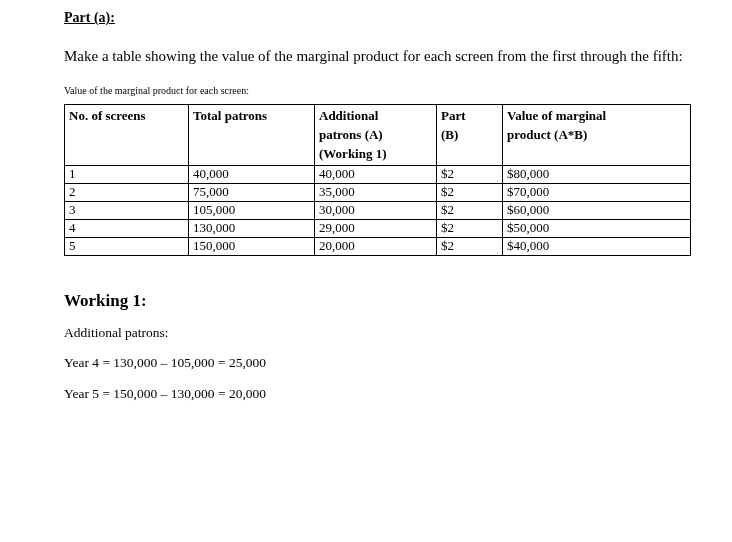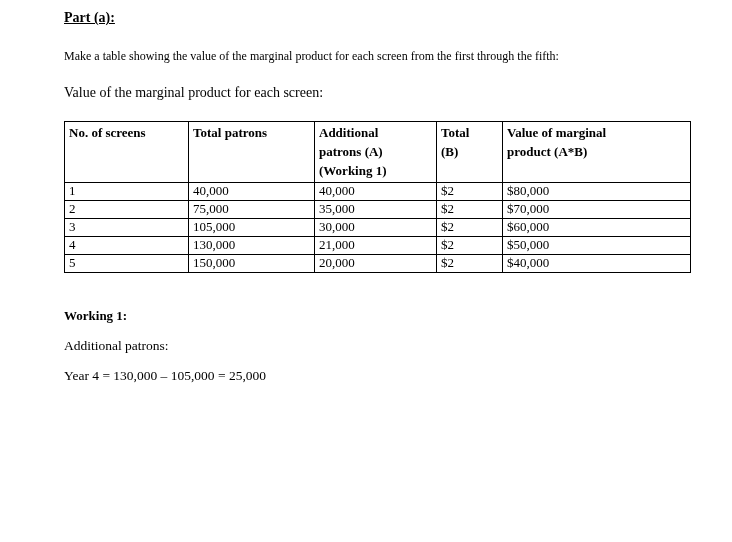--- a/index.html
+++ b/index.html
@@ -17,34 +17,34 @@
       padding: 8px 0 0 64px;
       width: 692px;
     }
     .heading {
       font-size: 14px;
       font-weight: bold;
       text-decoration: underline;
       margin: 2px 0 0 0;
     }
     .para {
-      font-size: 12px;
+      font-size: 15px;
       line-height: 19px;
       margin: 21px 0 0 0;
       width: 620px;
     }
     .table-caption {
-      font-size: 14px;
+      font-size: 10px;
       margin: 19px 0 0 0;
     }
     table.vmp {
       border-collapse: collapse;
       table-layout: fixed;
       width: 626px;
-      margin-top: 20px;
+      margin-top: 8px;
     }
     table.vmp th,
     table.vmp td {
       border: 1px solid #000000;
       text-align: left;
       vertical-align: top;
       font-size: 13px;
       padding: 0 3px 2px 4px;
     }
     table.vmp th {
@@ -57,21 +57,21 @@
     table.vmp td {
       line-height: 15px;
       height: 18px;
     }
     .col-screens { width: 124px; }
     .col-patrons { width: 126px; }
     .col-additional { width: 122px; }
     .col-price { width: 66px; }
     .col-value { width: 188px; }
     .working-title {
-      font-size: 13px;
+      font-size: 17px;
       font-weight: bold;
       margin: 35px 0 0 0;
     }
     .working-subtitle {
       font-size: 13.5px;
       font-weight: normal;
       margin: 14px 0 0 0;
     }
     .working-line {
       font-size: 13.5px;
@@ -98,21 +98,21 @@
       <col class="col-price">
       <col class="col-value">
     </colgroup>
     <thead>
       <tr>
         <th>No. of screens</th>
         <th>Total patrons</th>
         <th>Additional
 patrons (A)
 (Working 1)</th>
-        <th>Total
+        <th>Part
 (B)</th>
         <th>Value of marginal
 product (A*B)</th>
       </tr>
     </thead>
     <tbody>
       <tr>
         <td>1</td>
         <td>40,000</td>
         <td>40,000</td>
@@ -129,32 +129,33 @@
       <tr>
         <td>3</td>
         <td>105,000</td>
         <td>30,000</td>
         <td>$2</td>
         <td>$60,000</td>
       </tr>
       <tr>
         <td>4</td>
         <td>130,000</td>
-        <td>21,000</td>
+        <td>29,000</td>
         <td>$2</td>
         <td>$50,000</td>
       </tr>
       <tr>
         <td>5</td>
         <td>150,000</td>
         <td>20,000</td>
         <td>$2</td>
         <td>$40,000</td>
       </tr>
     </tbody>
   </table>
 
   <p class="working-title">Working 1:</p>
   <p class="working-subtitle">Additional patrons:</p>
 
   <p class="working-line">Year 4 = 130,000 – 105,000 = 25,000</p>
+  <p class="working-line">Year 5 = 150,000 – 130,000 = 20,000</p>
 
 </div>
 
 </body></html>

